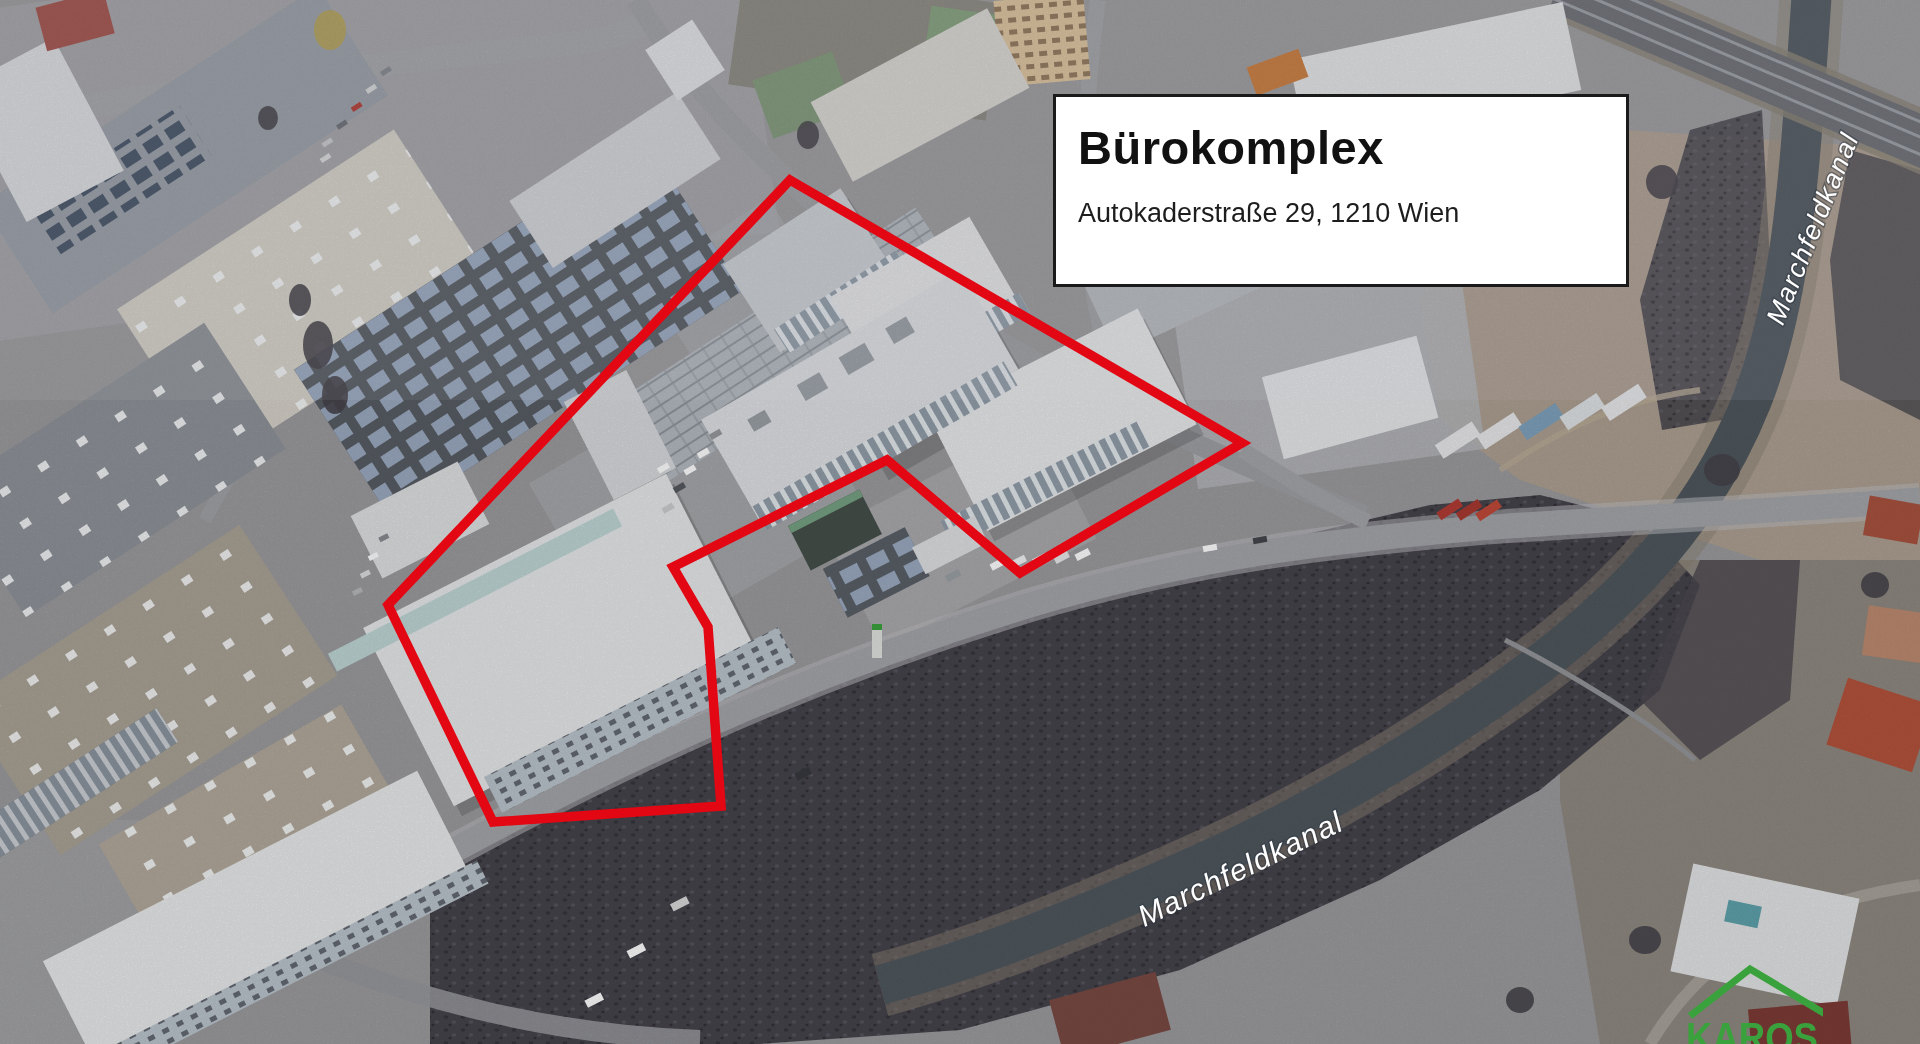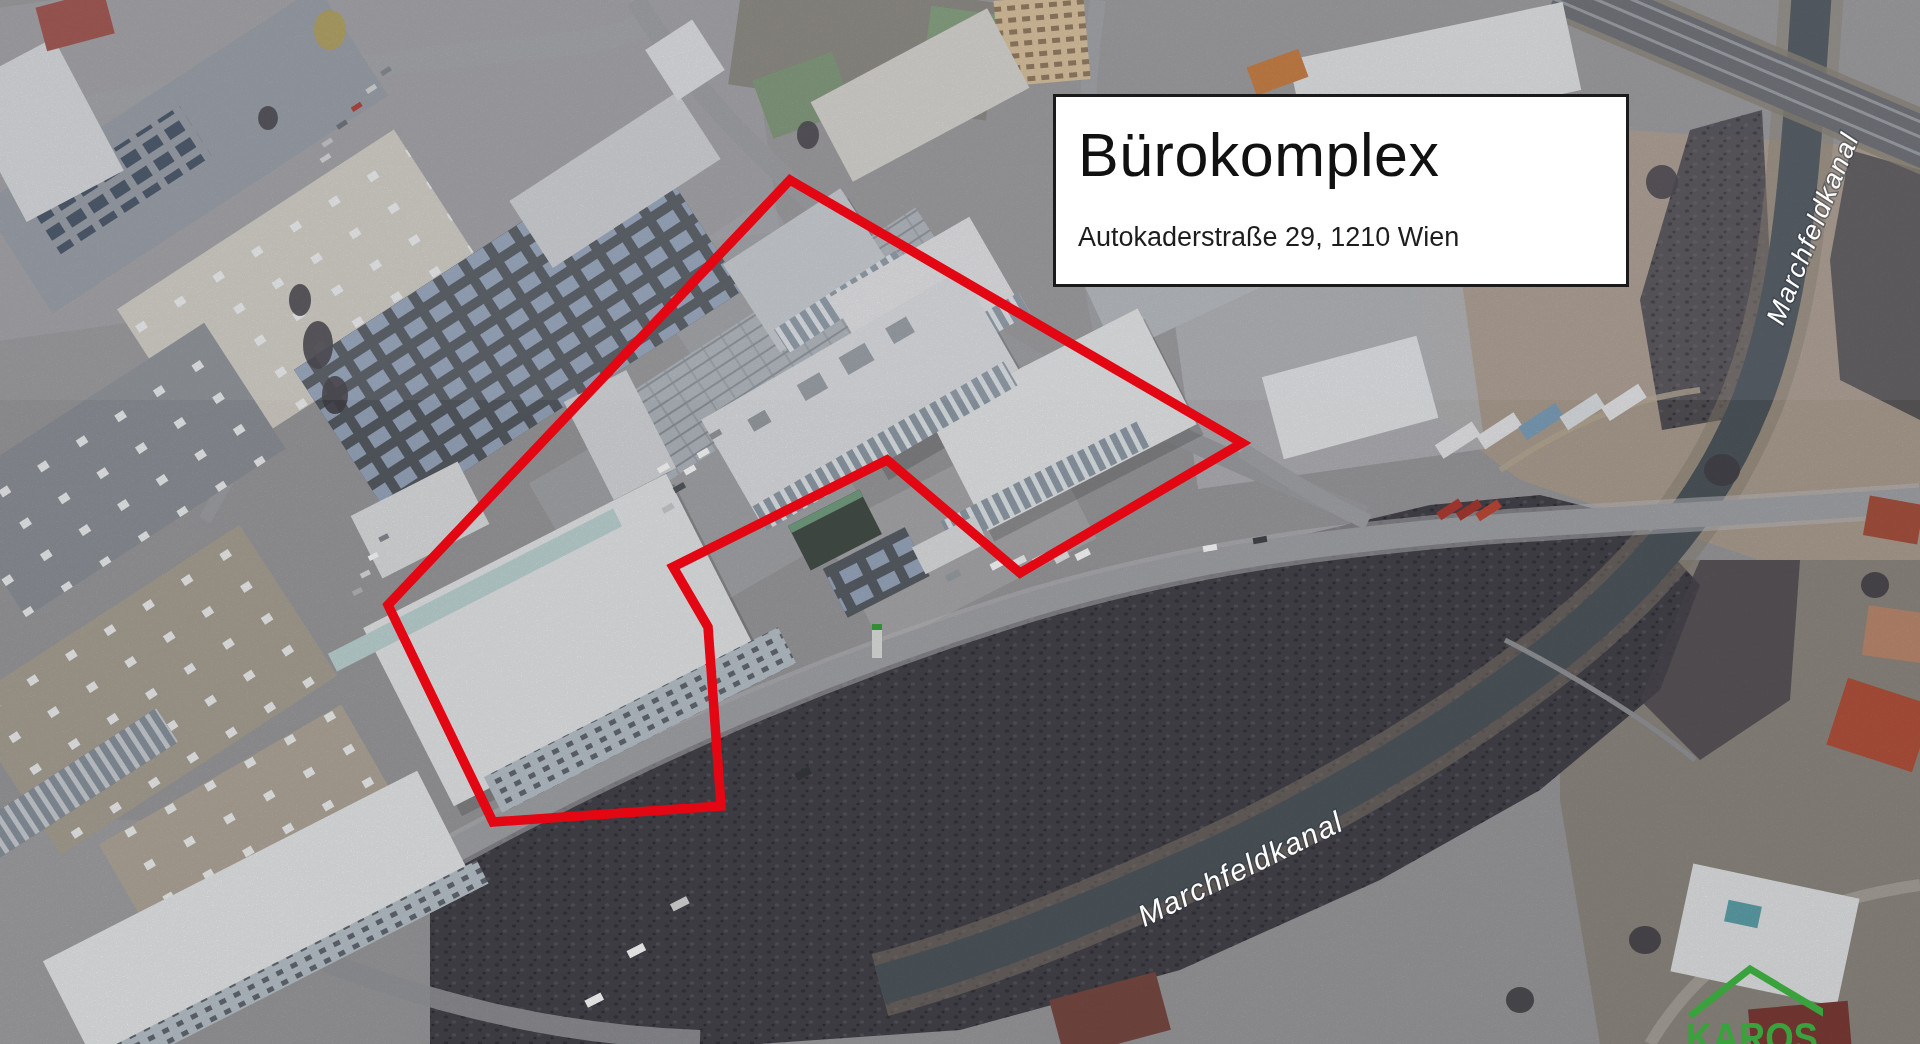--- a/index.html
+++ b/index.html
@@ -22,22 +22,22 @@
     fill:var(--label-white);
     paint-order:stroke;stroke:rgba(45,50,62,.45);stroke-width:3px;
     letter-spacing:1.5px;
   }
   #boundary{fill:none;stroke:var(--boundary-red);stroke-width:9.5;stroke-linejoin:miter;stroke-miterlimit:12;}
   .info-card{
     position:absolute;left:1053px;top:94px;width:576px;height:193px;
     background:var(--info-bg);border:3px solid var(--info-border);
     box-sizing:border-box;padding:26px 18px 0 22px;z-index:5;
   }
-  .info-title{font-weight:400;font-size:61px;line-height:1.05;color:var(--info-text);letter-spacing:.5px;}
-  .info-address{margin-top:34px;font-size:27px;line-height:1.2;color:#1d1d1d;}
+  .info-title{font-weight:700;font-size:47px;line-height:1.05;color:var(--info-text);letter-spacing:.5px;}
+  .info-address{margin-top:25px;font-size:27px;line-height:1.2;color:#1d1d1d;}
   .logo{position:absolute;left:1682px;top:956px;width:141px;height:88px;overflow:hidden;z-index:6;}
   .logo .roof{fill:none;stroke:var(--brand-green);stroke-width:7;stroke-linejoin:miter;}
   .logo text{fill:var(--brand-green);font-family:"Liberation Sans",sans-serif;font-weight:700;font-size:42px;}
 </style>
 </head>
 <body>
 
 <div class="stage">
 
   <svg class="scene" width="1920" height="1044" viewBox="0 0 1920 1044" aria-hidden="true">

